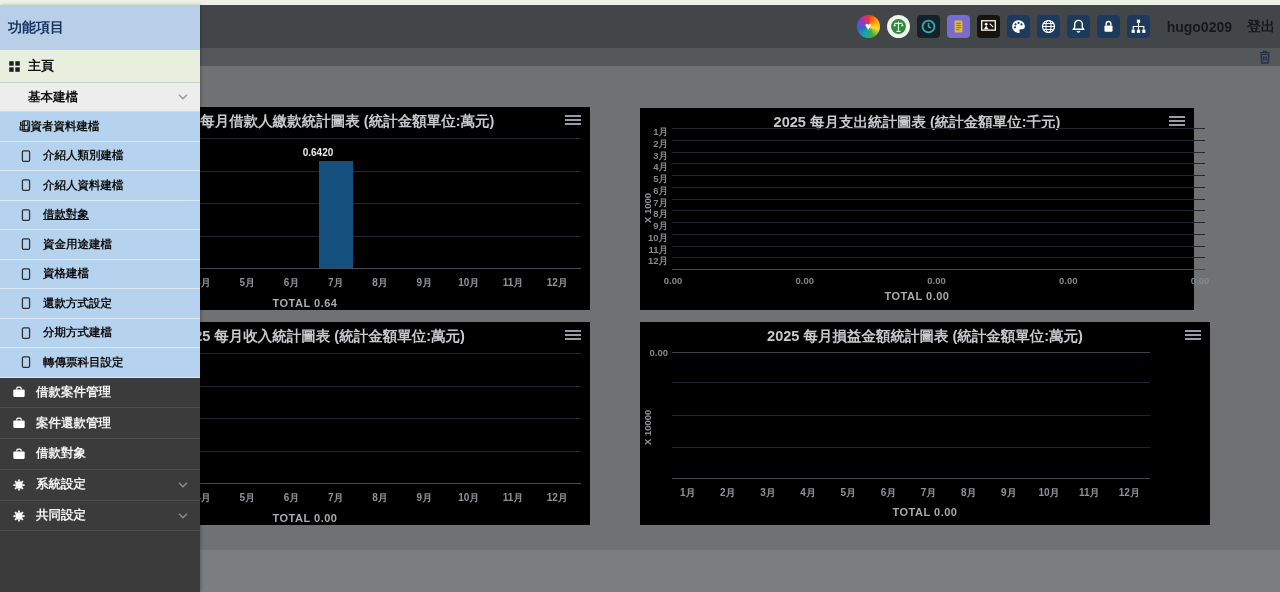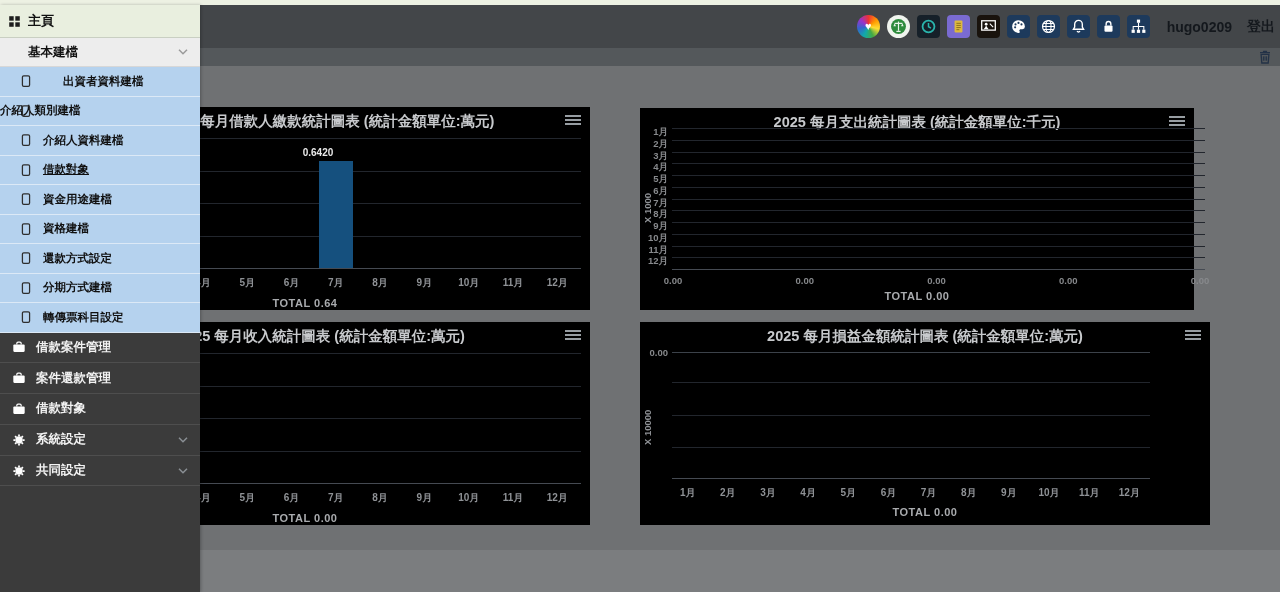--- a/index.html
+++ b/index.html
@@ -265,20 +265,21 @@
         <div class="tick" style="left: 314.75px; top: 164px; width: 28px; text-align: center;">8月</div>
         <div class="tick" style="left: 354.9px; top: 164px; width: 28px; text-align: center;">9月</div>
         <div class="tick" style="left: 395.05px; top: 164px; width: 28px; text-align: center;">10月</div>
         <div class="tick" style="left: 435.2px; top: 164px; width: 28px; text-align: center;">11月</div>
         <div class="tick" style="left: 475.35px; top: 164px; width: 28px; text-align: center;">12月</div>
         <div class="total" style="top: 184px;">TOTAL 0.00</div>
       </section>
   </main>
 
   <aside class="sidebar">
+    <div class="sb-title">功能項目</div>
     <nav id="sbItems">
         <div class="sb-row sb-home">
           <div class="sb-ico" style="left: 8px; width: 13px; height: 13px;">
             <svg viewBox="0 0 16 16" style="width: 100%; height: 100%;">
               <rect x="1.5" y="1.5" width="5.5" height="5.5" fill="#1d1d1d"></rect>
               <rect x="9" y="1.5" width="5.5" height="5.5" fill="#1d1d1d"></rect>
               <rect x="1.5" y="9" width="5.5" height="5.5" fill="#1d1d1d"></rect>
               <rect x="9" y="9" width="5.5" height="5.5" fill="#1d1d1d"></rect>
             </svg>
           </div>
@@ -291,29 +292,29 @@
               <path d="M1 .8 5 4.8 9 .8" stroke="currentColor" fill="none" stroke-width="1.5"></path>
             </svg>
           </div>
         </div>
         <div class="sb-row sb-sub">
           <div class="sb-ico" style="left: 21px; width: 10px; height: 14px;">
             <svg viewBox="0 0 12 16" style="width: 100%; height: 100%;">
               <rect x="1.7" y="1.7" width="8.6" height="12.6" rx="1.6" fill="none" stroke="#2e2e2e" stroke-width="1.5"></rect>
             </svg>
           </div>
-          <div style="margin-left: 63px;">出資者資料建檔</div>
-        </div>
-        <div class="sb-row sb-sub">
-          <div class="sb-ico" style="left: 21px; width: 10px; height: 14px;">
-            <svg viewBox="0 0 12 16" style="width: 100%; height: 100%;">
-              <rect x="1.7" y="1.7" width="8.6" height="12.6" rx="1.6" fill="none" stroke="#2e2e2e" stroke-width="1.5"></rect>
-            </svg>
-          </div>
-          <div style="">介紹人類別建檔</div>
+          <div style="margin-left: 19px;">出資者資料建檔</div>
+        </div>
+        <div class="sb-row sb-sub">
+          <div class="sb-ico" style="left: 21px; width: 10px; height: 14px;">
+            <svg viewBox="0 0 12 16" style="width: 100%; height: 100%;">
+              <rect x="1.7" y="1.7" width="8.6" height="12.6" rx="1.6" fill="none" stroke="#2e2e2e" stroke-width="1.5"></rect>
+            </svg>
+          </div>
+          <div style="margin-left: 43px;">介紹人類別建檔</div>
         </div>
         <div class="sb-row sb-sub">
           <div class="sb-ico" style="left: 21px; width: 10px; height: 14px;">
             <svg viewBox="0 0 12 16" style="width: 100%; height: 100%;">
               <rect x="1.7" y="1.7" width="8.6" height="12.6" rx="1.6" fill="none" stroke="#2e2e2e" stroke-width="1.5"></rect>
             </svg>
           </div>
           <div style="margin-left: 43px;">介紹人資料建檔</div>
         </div>
         <div class="sb-row sb-sub">

